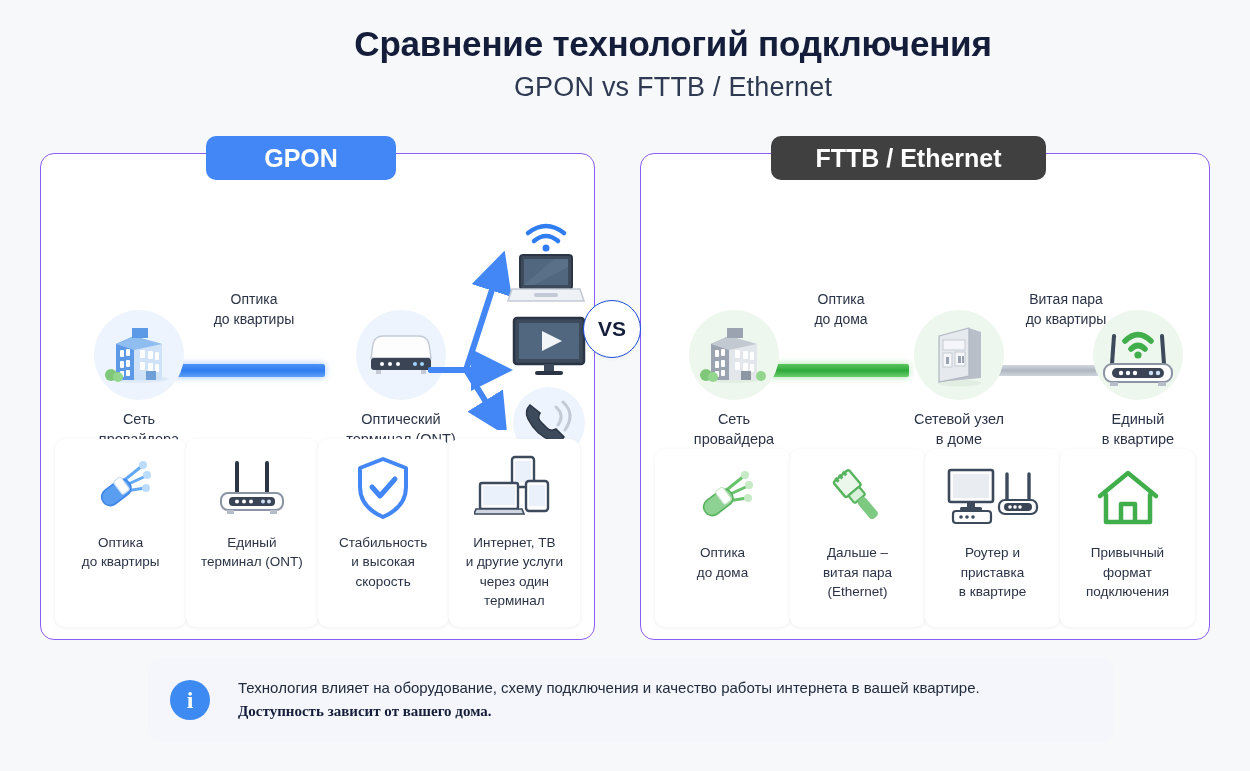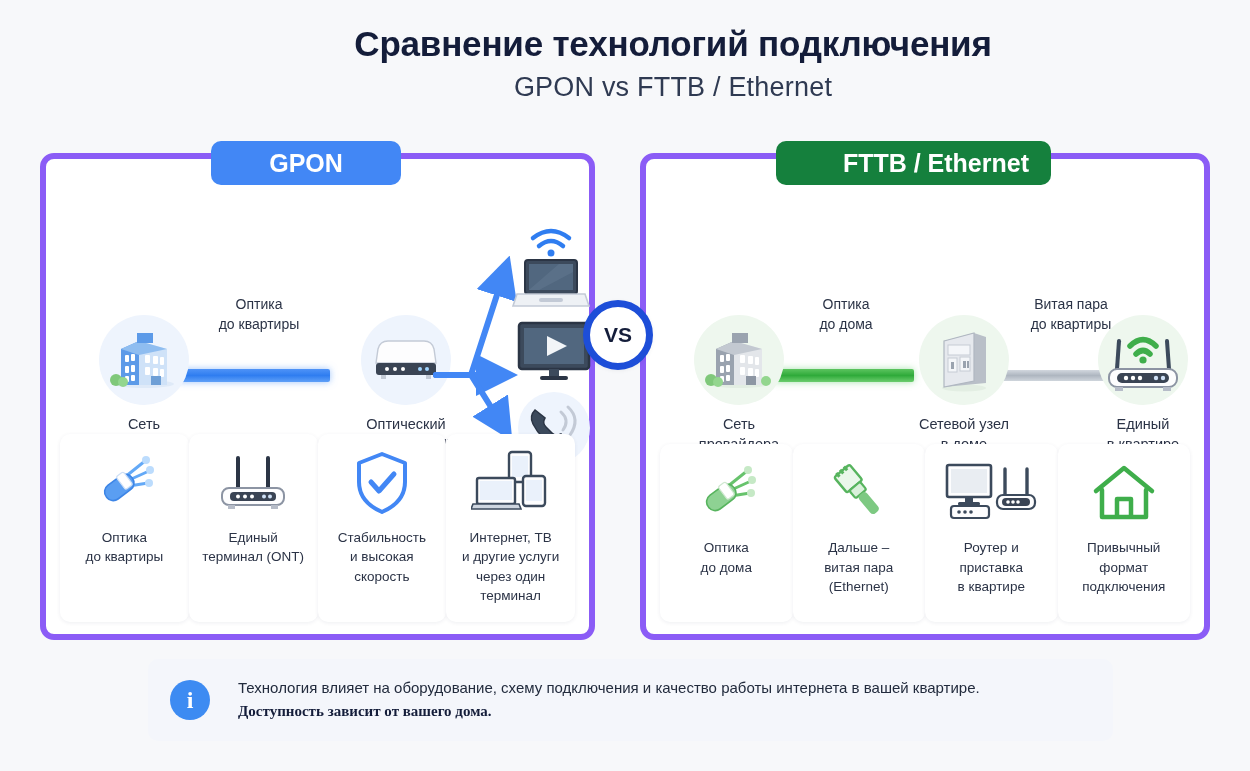--- a/index.html
+++ b/index.html
@@ -24,38 +24,38 @@
     letter-spacing:0.2px;
   }
 
   
   .panels{
     position:absolute;left:0;top:153px;width:1250px;height:490px;
   }
   .panel{
     position:absolute;top:0;
     background:#ffffff;
-    border:6px solid #8b5cf6;
+    border:1px solid #8b5cf6;
     border-radius:14px;
     box-sizing:border-box;
   }
   .panel-left{left:40px;width:555px;height:487px;}
   .panel-right{left:640px;width:570px;height:487px;}
 
   .badge{
     position:absolute;top:-18px;
     height:44px;line-height:44px;
     border-radius:10px;
     color:#ffffff;font-size:25px;font-weight:bold;
     text-align:center;white-space:nowrap;
     padding:0 22px;
     box-sizing:border-box;
   }
   .badge-gpon{left:165px;width:190px;background:#4287f5;}
-  .badge-fttb{left:130px;width:275px;background:#15803d;text-align:right;}
+  .badge-fttb{left:130px;width:275px;background:#404040;}
 
   
   .diagram{position:absolute;left:0;top:56px;width:100%;height:210px;}
   .node{position:absolute;text-align:center;}
   .circle{
     position:relative;
     border-radius:50%;
     display:flex;align-items:center;justify-content:center;
   }
   .circle-blue{background:#eef4fd;}
@@ -77,21 +77,21 @@
   .cable-fiber-green{
     background:linear-gradient(180deg,#5cc45f 0%,#2faa3a 50%,#6ccd6e 100%);
     box-shadow:0 0 7px rgba(79,200,90,.5);
   }
   .cable-utp{
     background:linear-gradient(180deg,#d2d7de 0%,#aeb6c0 50%,#cfd5dc 100%);
   }
 
   .vs{
     position:absolute;left:583px;top:300px;width:56px;height:56px;
-    border-radius:50%;background:#ffffff;border:7px solid #1d4ed8;
+    border-radius:50%;background:#ffffff;border:1px solid #1d4ed8;
     display:flex;align-items:center;justify-content:center;
     font-size:21px;font-weight:bold;color:#141d3a;
     box-shadow:0 1px 4px rgba(0,0,0,.05);
     z-index:5;
   }
 
   
   .cards{
     position:absolute;left:14px;right:14px;bottom:12px;
     display:flex;gap:0;

